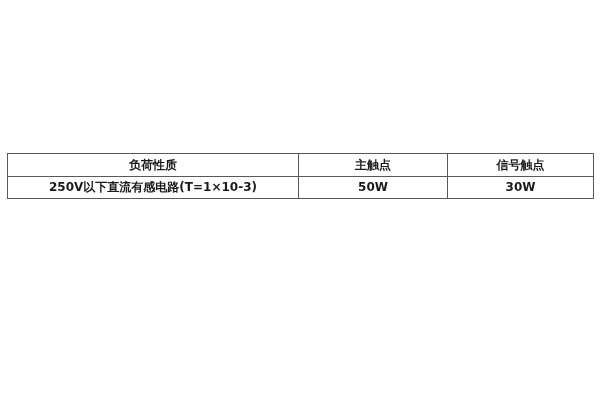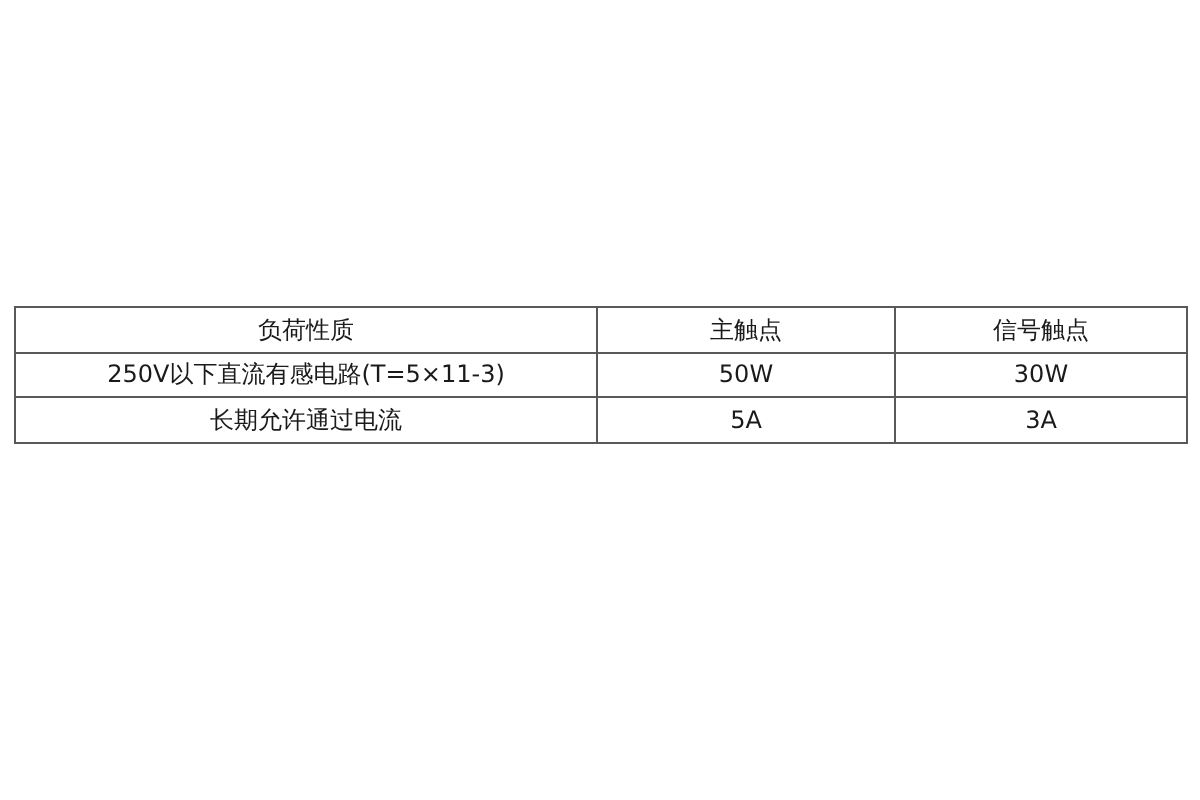--- a/index.html
+++ b/index.html
@@ -24,21 +24,21 @@
   .spec-table col.c1 { width: 149px; }
   .spec-table col.c2 { width: 146px; }
   .spec-table th,
   .spec-table td {
     border: 1px solid #595959;
     height: 22.5px;
     padding: 0 4px;
     text-align: center;
     vertical-align: middle;
     font-size: 12px;
-    font-weight: normal;
+    font-weight: bold;
     color: #1a1a1a;
     line-height: 1;
     white-space: nowrap;
     overflow: hidden;
   }
 </style>
 </head>
 <body>
 
 <table class="spec-table">
@@ -47,23 +47,18 @@
     <col class="c1">
     <col class="c2">
   </colgroup>
   <tbody>
     <tr>
       <th>负荷性质</th>
       <th>主触点</th>
       <th>信号触点</th>
     </tr>
     <tr>
-      <td>250V以下直流有感电路(T=5×11-3)</td>
+      <td>250V以下直流有感电路(T=1×10-3)</td>
       <td>50W</td>
       <td>30W</td>
-    </tr>
-    <tr>
-      <td>长期允许通过电流</td>
-      <td>5A</td>
-      <td>3A</td>
     </tr>
   </tbody>
 </table>
 
 </body></html>

